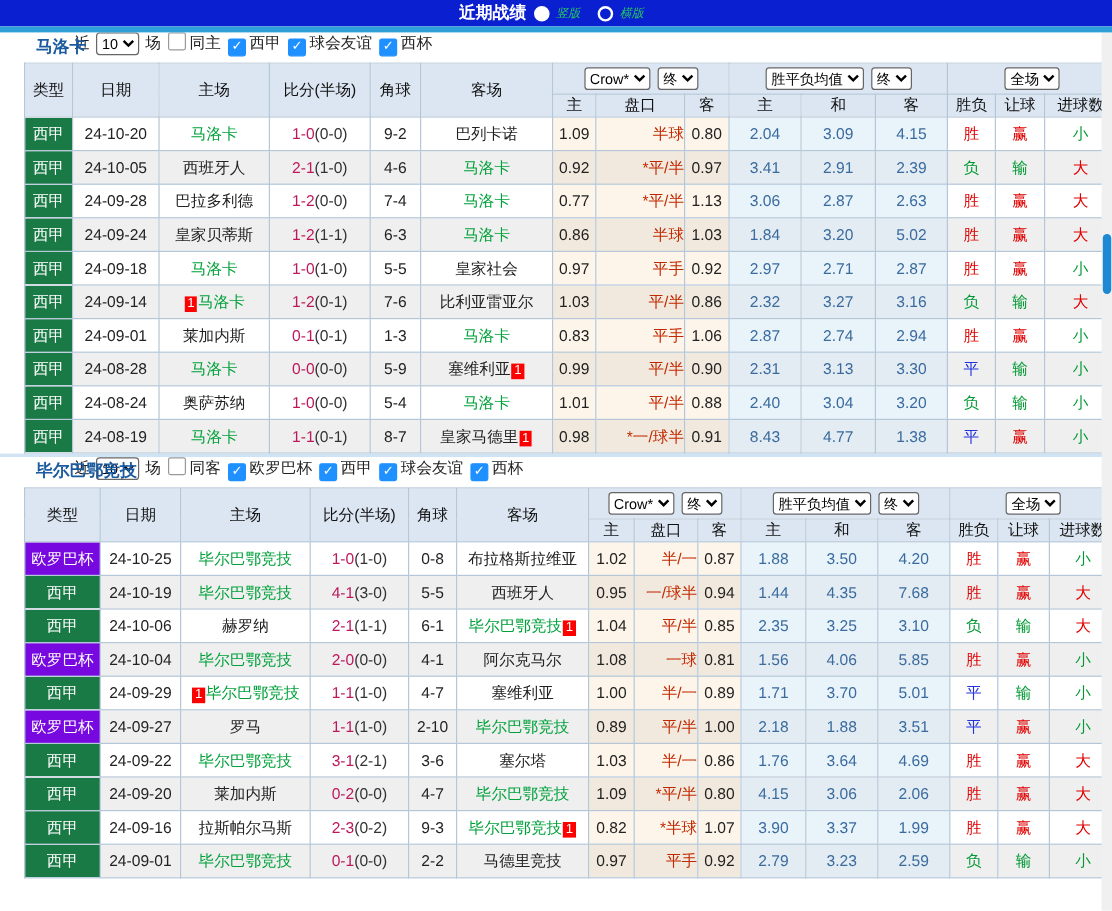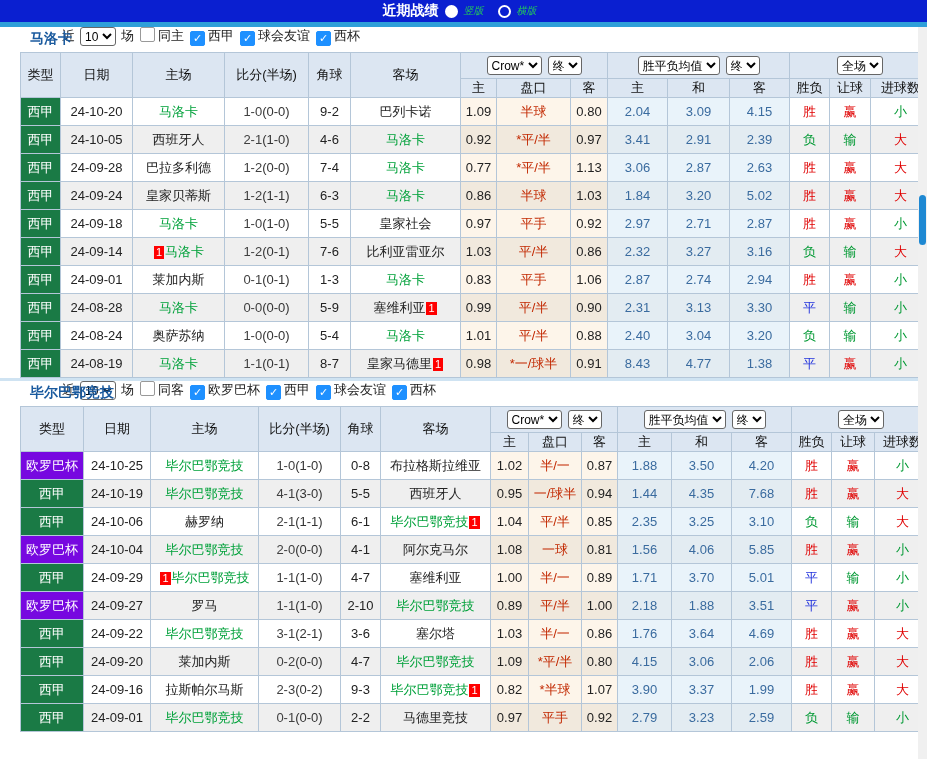--- a/index.html
+++ b/index.html
@@ -39,23 +39,23 @@
   td.type{color:#fff;}
   td.type.lc-g{background:#1a7a45;}
   td.type.lc-p{background:#7708e0;}
   tbody td.crm{background:#fdf5ea;}
   tbody td.eu{background:#e9f3fa;color:#3a6b9f;}
   tbody tr:nth-child(even) td.crm{background:#f1e9dd;}
   tbody tr:nth-child(even) td.eu{background:#e3ecf2;}
   .tm{cursor:pointer;}
   .tm.g{color:#00a13a;}
   .bdg{display:inline-block;background:#f00;color:#fff;font-size:11px;line-height:13px;padding:0 2px;margin:0 1px;}
-  .goals{color:#404040;margin-top:43px;}
+  .goals{color:#be185d;margin-top:43px;}
   .half{color:#333;}
-  td.hcap{color:#c22800;}
+  td.hcap{color:#c22800;text-align:right;}
   .c-r{color:#e00000;}
   .c-g{color:#009933;}
   .c-b{color:#2233dd;}
   
   .summary{height:27px;line-height:27px;text-align:center;font-size:14px;background:#fff;}
   .s-k{color:#222;}
   .s-r{color:#f00;}
   .s-b{color:#2222ff;}
   .divider{height:3px;background:#cfe3f2;}
   

